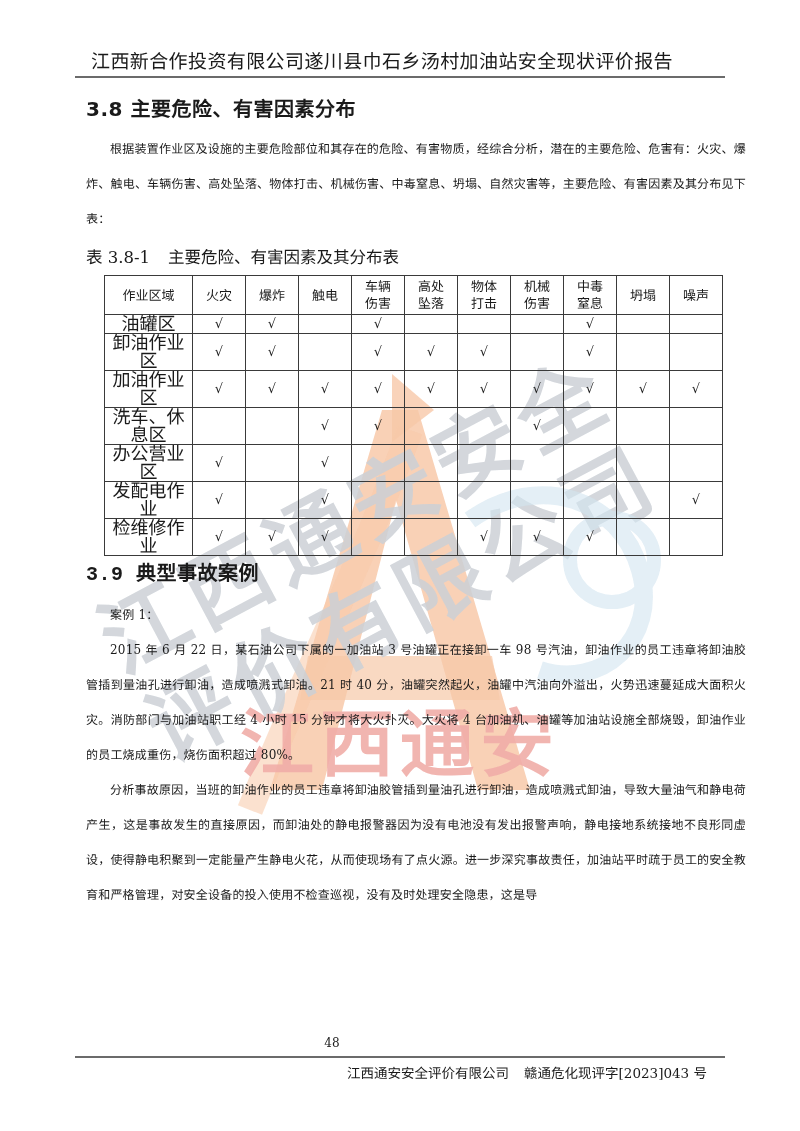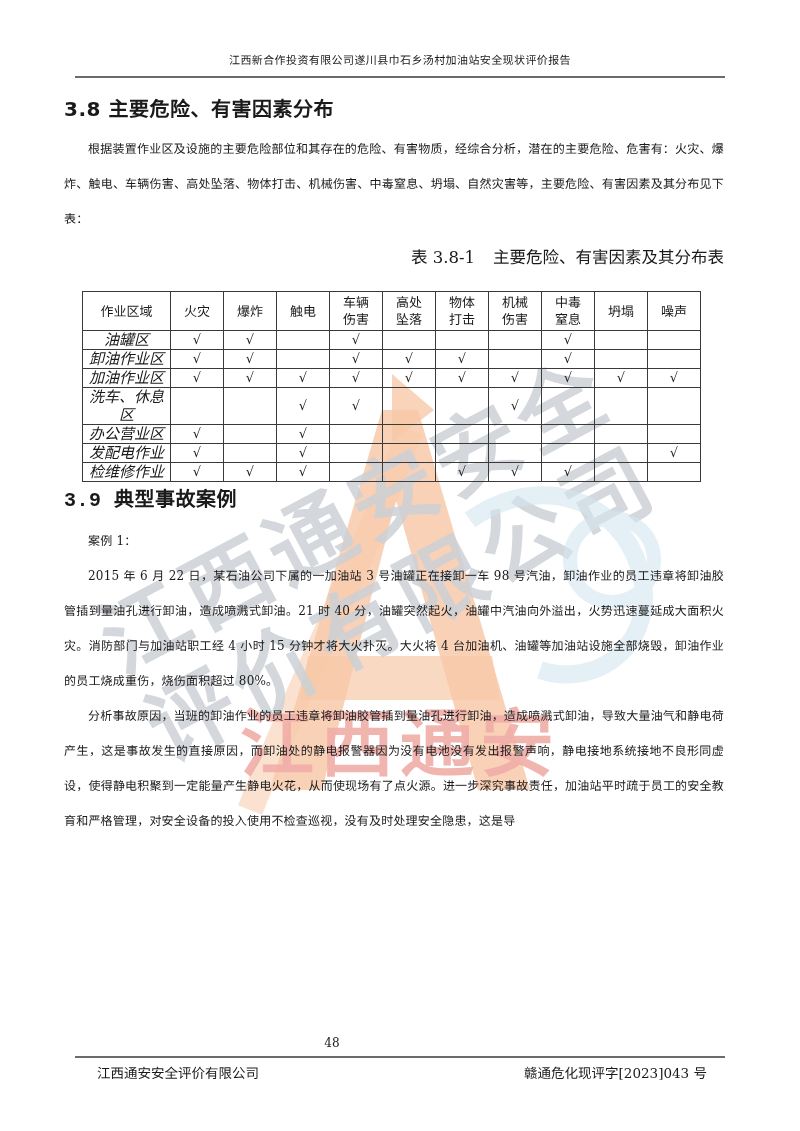--- a/index.html
+++ b/index.html
@@ -25,43 +25,43 @@
     position: absolute;
     left: 0; top: 0;
     width: 800px; height: 1131px;
     pointer-events: none;
     z-index: 0;
   }
 
   
   .run-header {
     position: absolute;
-    left: 75px;
+    left: 57px;
     top: 52px;
     width: 650px;
     text-align: center;
-    font-size: 11px;
+    font-size: 19px;
     line-height: 18px;
     letter-spacing: 0.4px;
     z-index: 3;
   }
   .run-header-rule {
     position: absolute;
     left: 75px;
     top: 76px;
     width: 650px;
     height: 0;
     border-top: 2px solid #6b6b6b;
     z-index: 3;
   }
 
   
   .content {
     position: absolute;
-    left: 64px;
+    left: 86px;
     top: 90px;
     width: 660px;
     z-index: 2;
   }
 
   h2.section-heading {
     font-family: "DejaVu Sans", "Liberation Sans", sans-serif;
     font-weight: bold;
     font-size: 20px;
     line-height: 30px;
@@ -80,24 +80,24 @@
     text-justify: inter-ideograph;
     text-indent: 2em;
     letter-spacing: 0.2px;
   }
   p.body.noindent {
     text-indent: 2em;
   }
 
   
   .table-caption {
-    text-align: right;
+    text-align: left;
     font-size: 16.5px;
     line-height: 26px;
-    margin: 8px 0 20px 0;
+    margin: 8px 0 4px 0;
   }
   .table-caption .cap-gap { display: inline-block; width: 18px; }
 
   table.hazard {
     border-collapse: collapse;
     width: 556px;
     margin: 2px 0 0 18px;
     table-layout: fixed;
     background: transparent;
   }
@@ -113,22 +113,21 @@
   table.hazard thead th {
     height: 38px;
     line-height: 17px;
     font-weight: normal;
   }
   table.hazard tbody td {
     height: 18px;
     line-height: 18px;
   }
   table.hazard tbody td.area {
-    font-size: 15px;
-    font-style: italic;
+    font-size: 18px;
   }
   table.hazard th .stack {
     display: block;
   }
   .tick { font-size: 13px; }
 
   
   .page-number {
     position: absolute;
     left: 0;
@@ -146,21 +145,21 @@
     height: 0;
     border-top: 2px solid #6b6b6b;
     z-index: 3;
   }
   .footer-row {
     position: absolute;
     left: 75px;
     top: 1062px;
     width: 650px;
     display: flex;
-    justify-content: space-between;
+    justify-content: flex-end;
     font-size: 13.5px;
     line-height: 22px;
     z-index: 3;
     gap: 15px;
   }
   .footer-left { padding-left: 22px; }
   .footer-right { padding-right: 18px; }
 </style>
 </head>
 <body>

